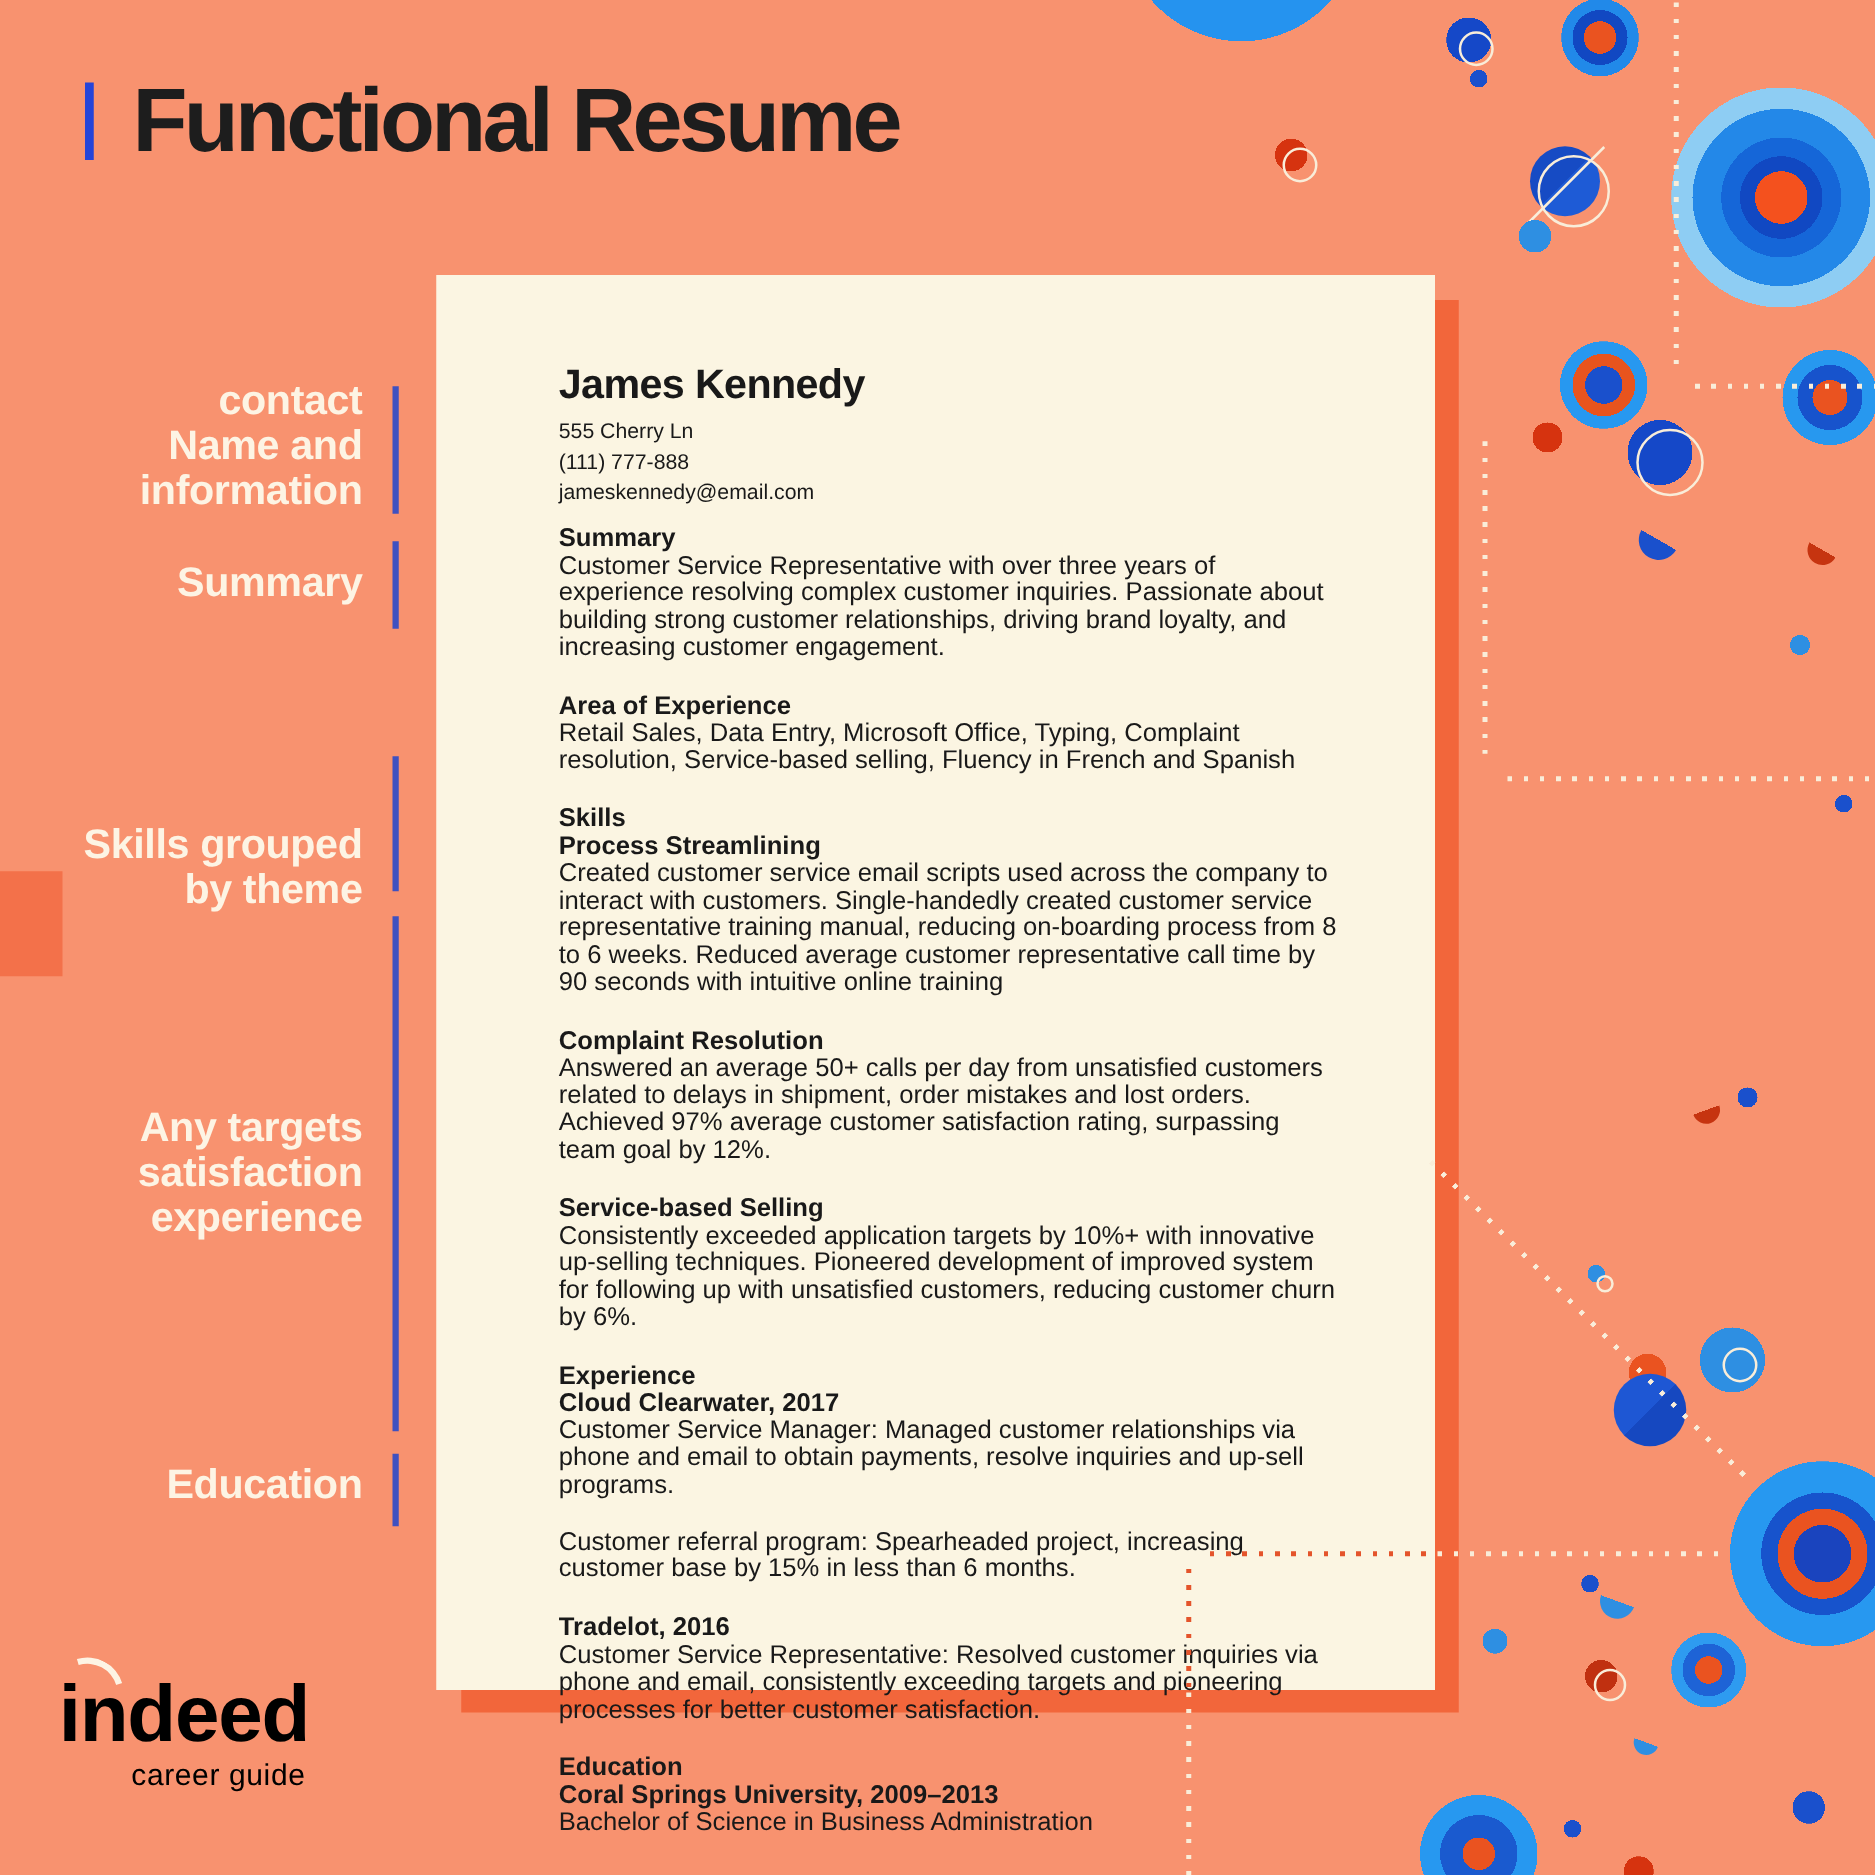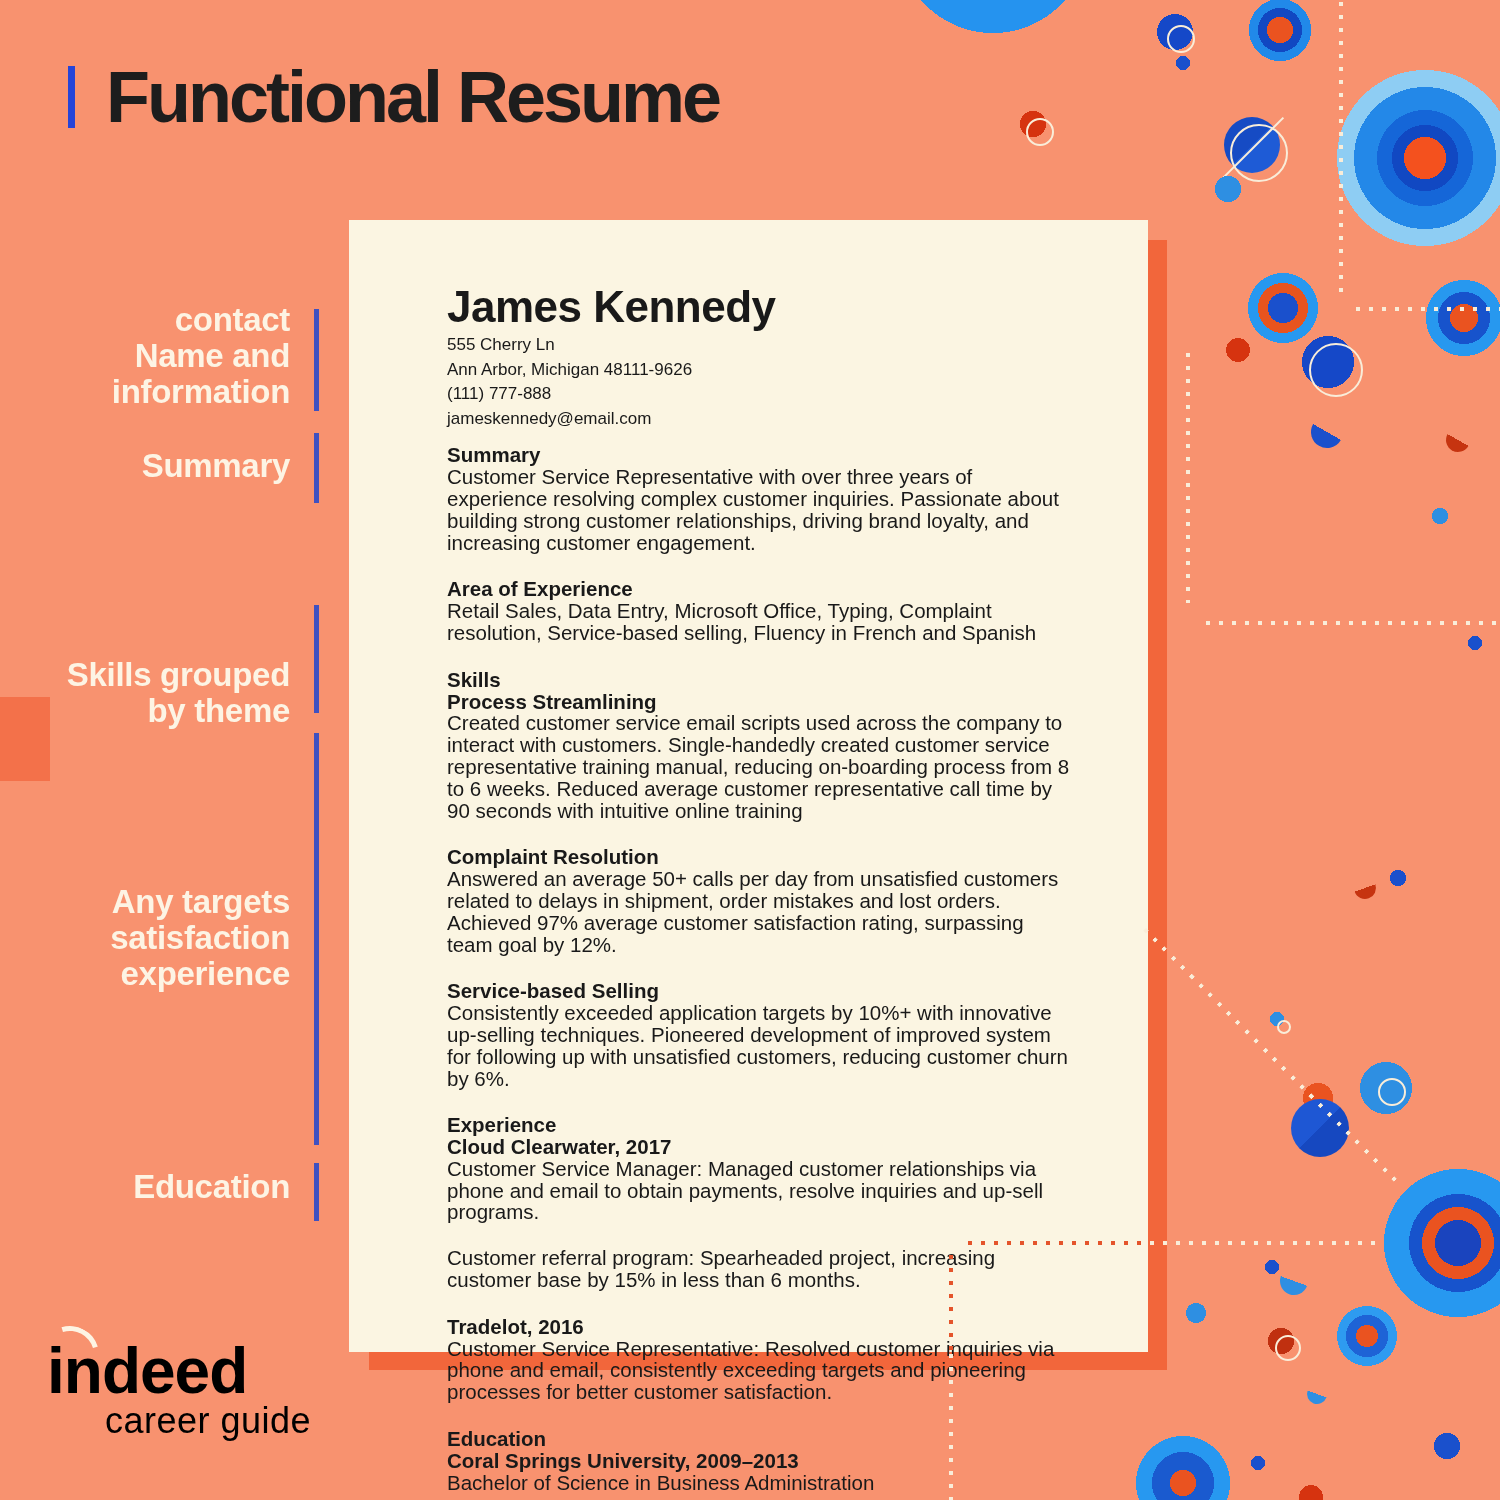--- a/index.html
+++ b/index.html
@@ -20,54 +20,53 @@
     color:#FDF4E4;font-weight:bold;font-size:33px;line-height:36px;letter-spacing:-.3px;
   }
   .anno div{white-space:nowrap;}
   .tick{position:absolute;left:314px;width:5px;background:#4051C0;}
   
   .paper-shadow{position:absolute;left:369px;top:240px;width:798px;height:1130px;background:#F2663B;}
   .paper{
     position:absolute;left:349px;top:220px;width:799px;height:1132px;background:#FBF5E2;
     box-sizing:border-box;padding:68px 74px 0 98px;color:#191919;
   }
-  .r-name{font-size:44px;font-weight:bold;letter-spacing:-.5px;line-height:38px;}
+  .r-name{font-size:33px;font-weight:bold;letter-spacing:-.5px;line-height:38px;}
   .r-contact{margin-top:7px;font-size:17px;line-height:24.6px;}
   .r-blocks{margin-top:13px;}
   .block{margin-bottom:25px;}
   .b-h,.b-sh{font-weight:bold;font-size:20.5px;line-height:21.8px;}
   .b-p{font-size:20.5px;line-height:21.8px;margin:0;}
   .b-p + .b-p{margin-top:24px;}
   
   .logo{position:absolute;left:47px;top:1340px;color:#000000;}
   .logo-arc{
     position:absolute;left:-6px;top:-14px;width:48px;height:48px;
     border:5px solid transparent;border-top-color:#FDF4E4;border-radius:50%;
     transform:rotate(28deg);
   }
   .logo-brand{font-size:64px;font-weight:bold;letter-spacing:-1px;line-height:62px;}
-  .logo-tag{font-size:36px;line-height:32px;margin-top:3px;margin-left:58px;letter-spacing:.5px;}
+  .logo-tag{font-size:24px;line-height:32px;margin-top:3px;margin-left:58px;letter-spacing:.5px;}
   
   .deco{position:absolute;}
   .left-tab{position:absolute;left:0;top:697px;width:50px;height:84px;background:#F3714A;}
 </style>
 </head>
 <body>
 
 <div class="canvas">
 
   <div class="left-tab"></div>
 
   <div class="paper-shadow"></div>
 
   <div class="paper">
     <div class="r-name">James Kennedy</div>
     <div class="r-contact">
         <div>555 Cherry Ln</div>
-        <div>Ann Arbor, Michigan 48111-9626</div>
         <div>(111) 777-888</div>
         <div>jameskennedy@email.com</div>
       </div>
     <div class="r-blocks">
         <div class="block">
           <div class="b-h">Summary</div>
           <p class="b-p">Customer Service Representative with over three years of experience resolving complex customer inquiries. Passionate about building strong customer relationships, driving brand loyalty, and increasing customer engagement.</p>
         </div>
         <div class="block">
           <div class="b-h">Area of Experience</div>

